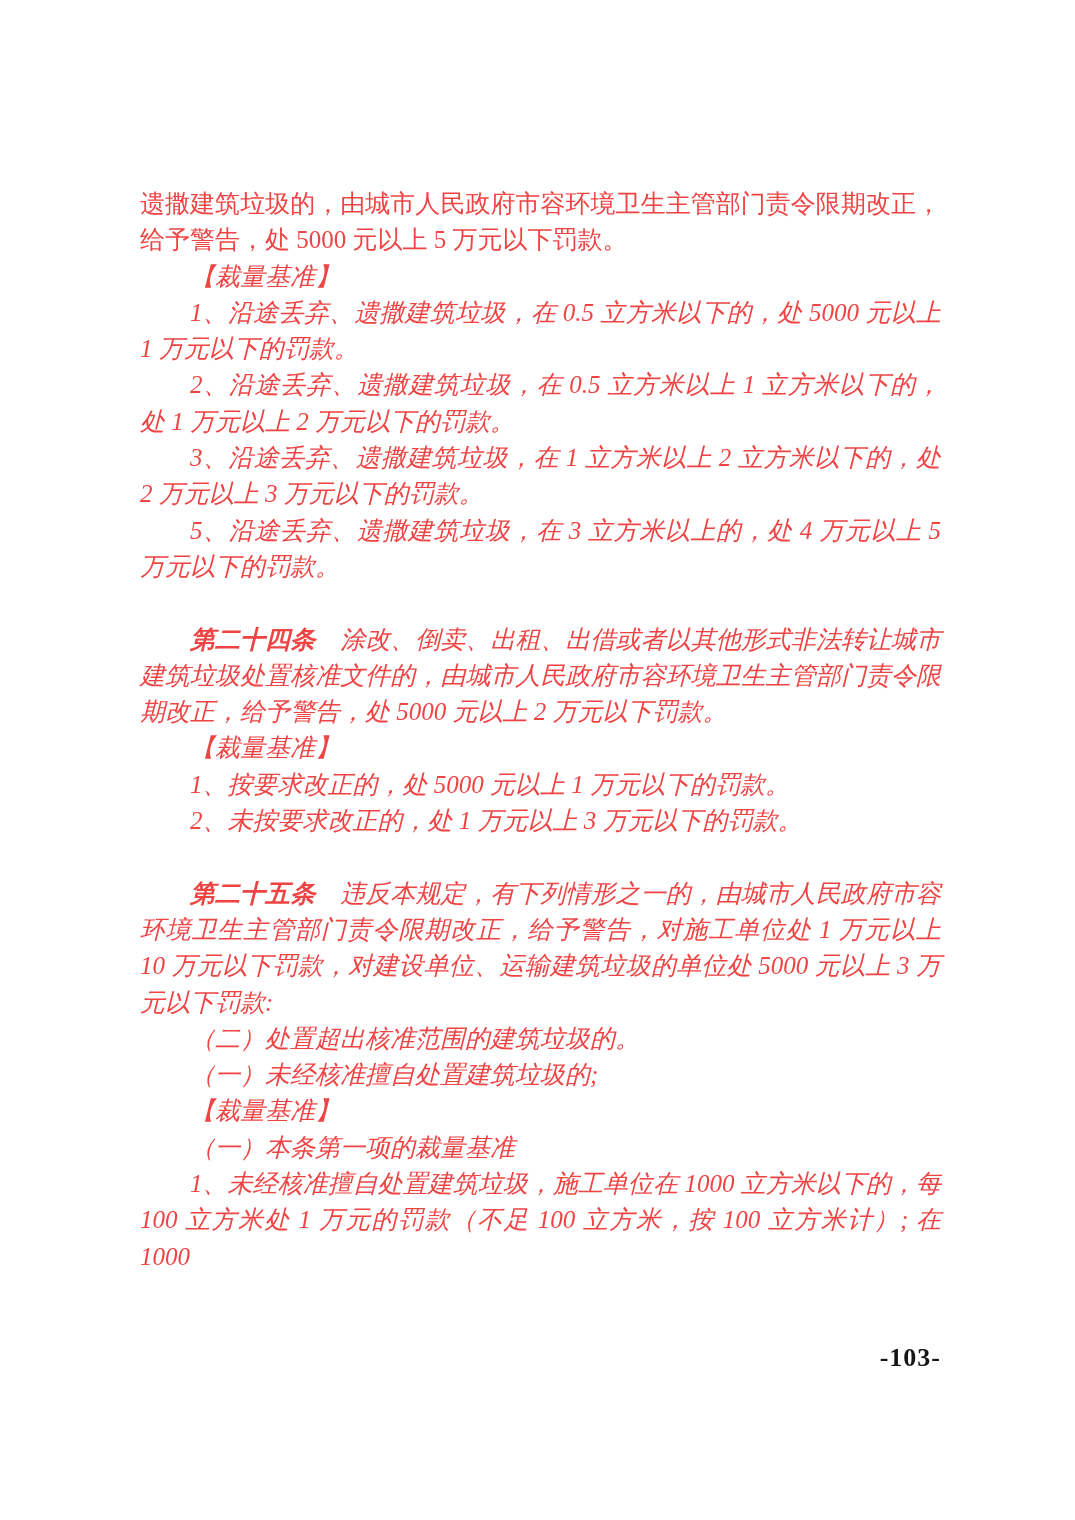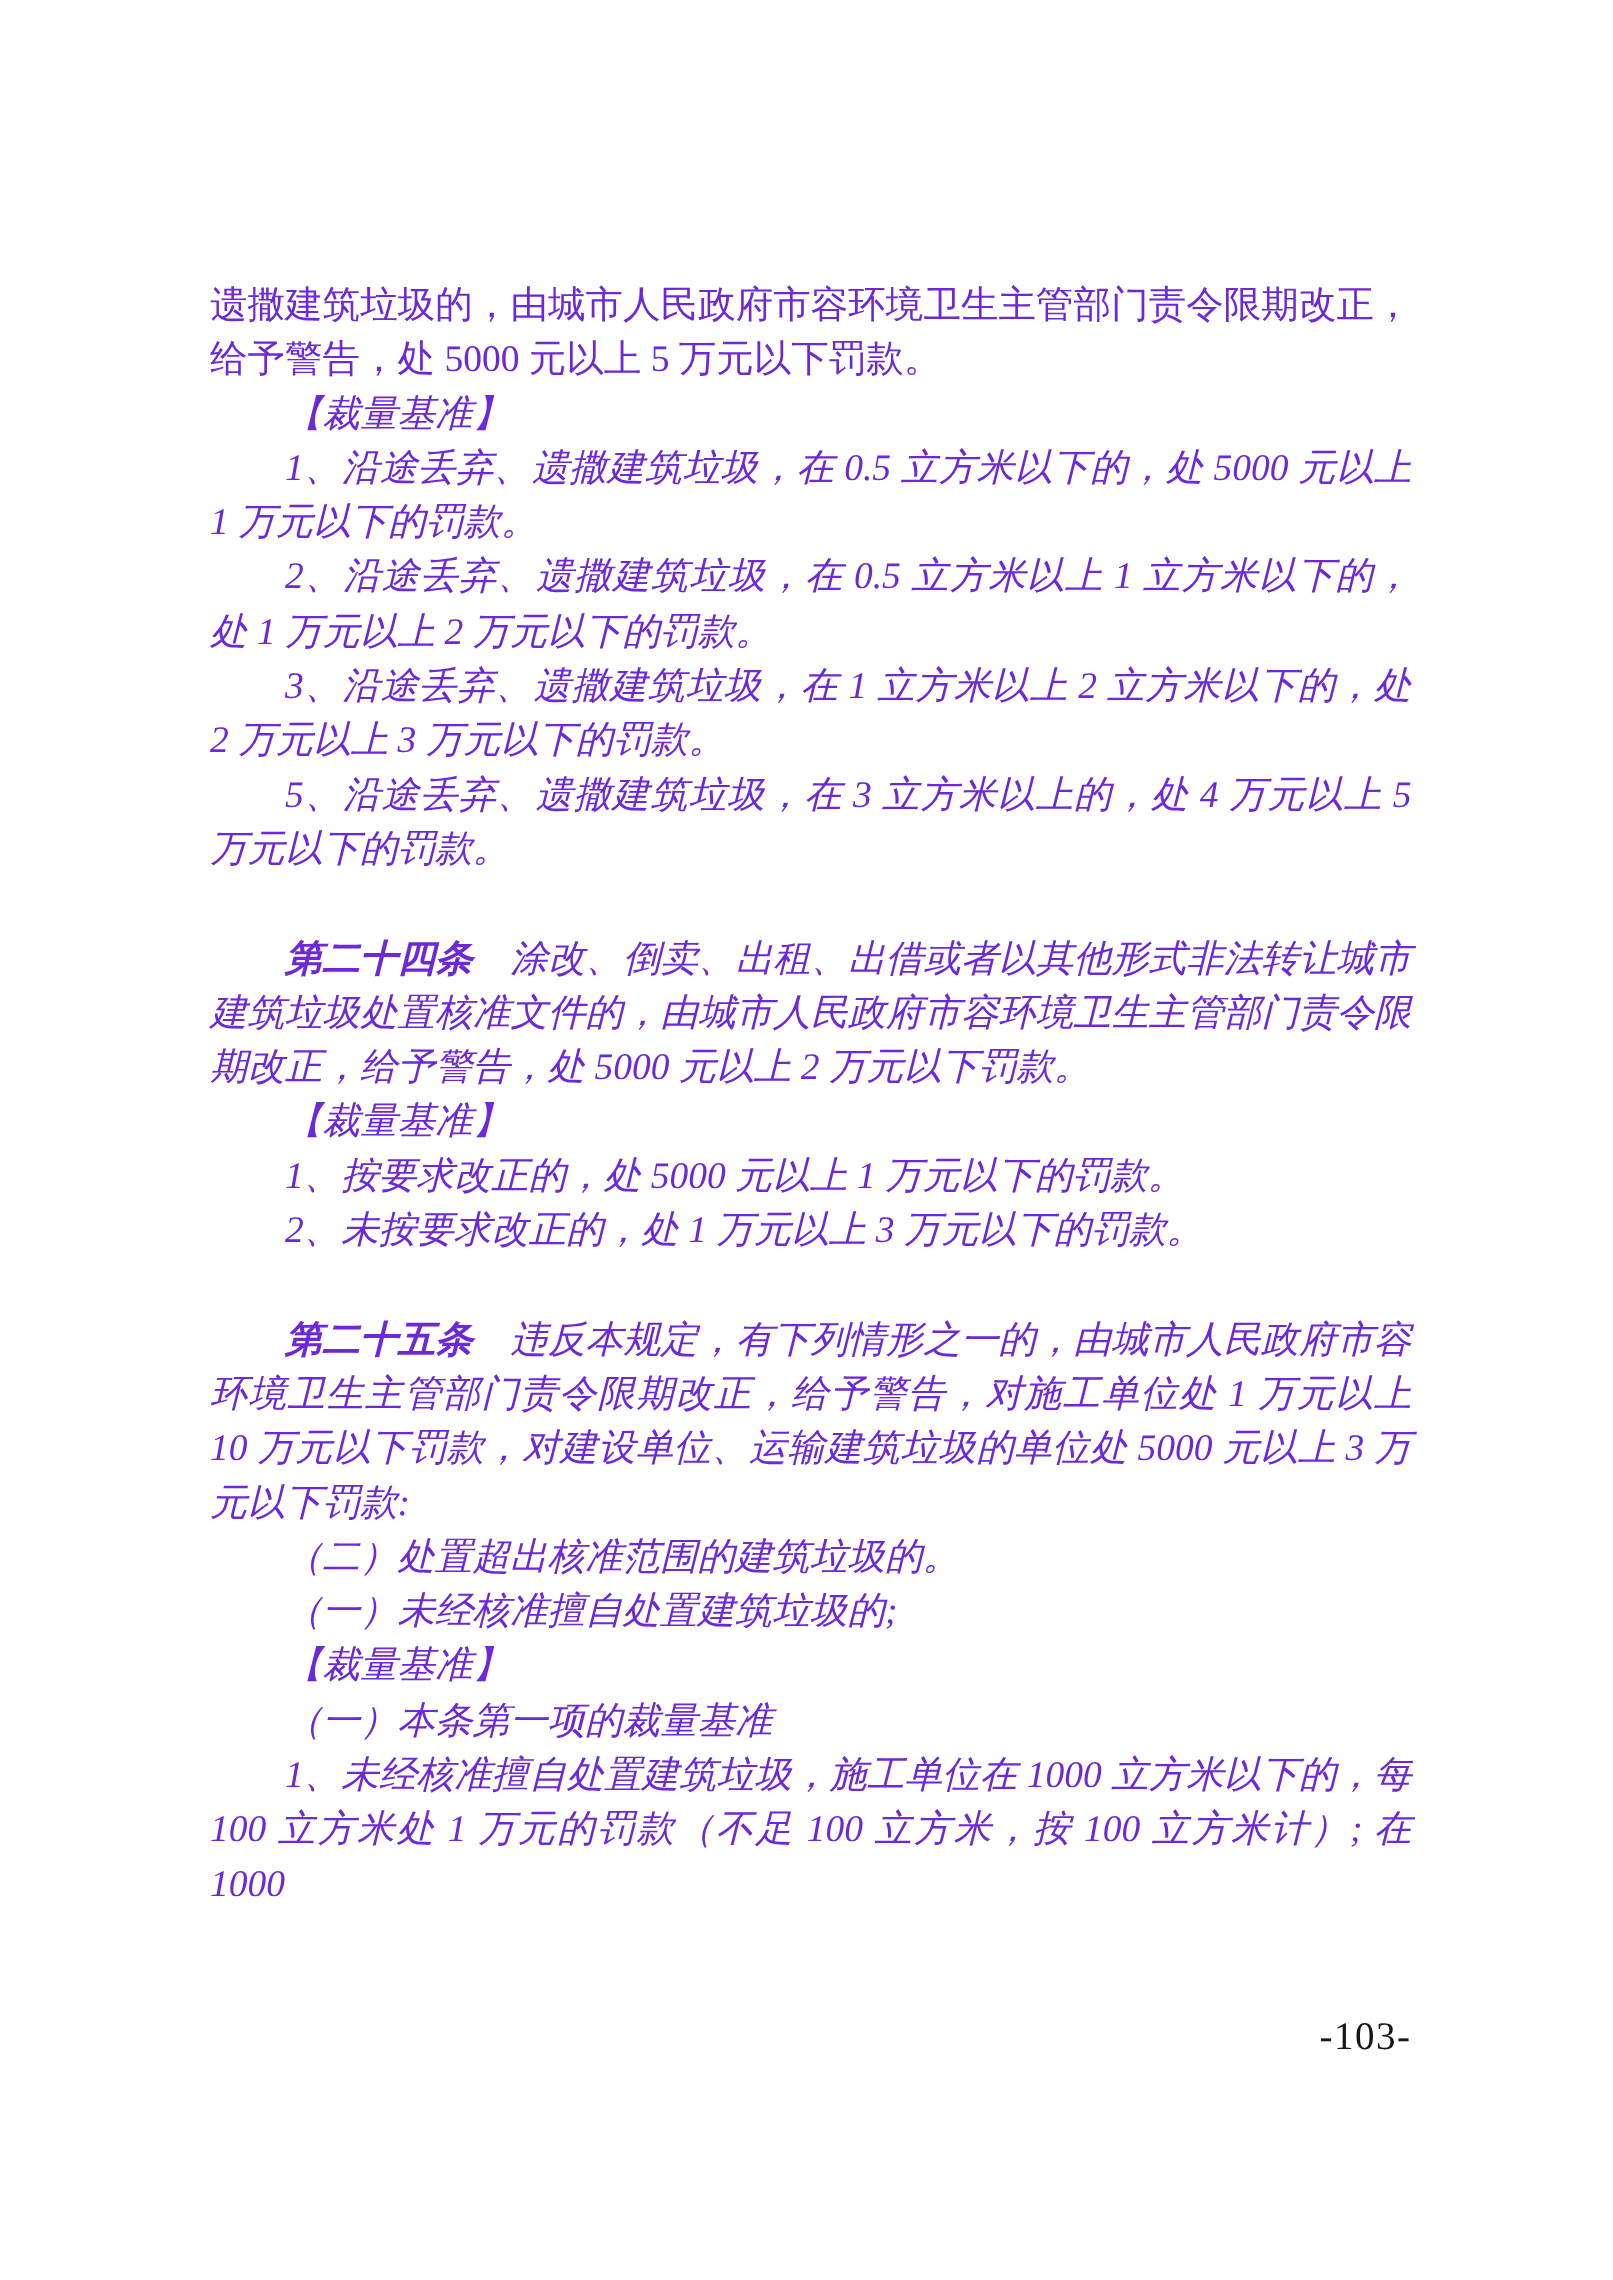--- a/index.html
+++ b/index.html
@@ -19,21 +19,21 @@
     inset: 0;
     background: #ffffff;
   }
   .doc-body {
     position: absolute;
     left: 140px;
     top: 186px;
     width: 801px;
     font-size: 25px;
     line-height: 36.3px;
-    color: #6d28d9;
+    color: #ef4444;
     text-align: justify;
     text-justify: inter-ideograph;
   }
   .para {
     margin: 0;
     padding: 0;
   }
   .para.indent {
     text-indent: 2em;
     font-style: italic;
@@ -48,20 +48,21 @@
   .page-number {
     position: absolute;
     top: 1340px;
     left: 140px;
     width: 801px;
     text-align: right;
     font-size: 26px;
     line-height: 36px;
     color: #161616;
     letter-spacing: 1px;
+    font-weight: bold;
   }
 </style>
 </head>
 <body>
 
 <div class="page">
   <main class="doc-body">
       <p class="para">遗撒建筑垃圾的，由城市人民政府市容环境卫生主管部门责令限期改正，给予警告，处 5000 元以上 5 万元以下罚款。</p>
       <p class="para indent">【裁量基准】</p>
       <p class="para indent">1、沿途丢弃、遗撒建筑垃圾，在 0.5 立方米以下的，处 5000 元以上 1 万元以下的罚款。</p>

